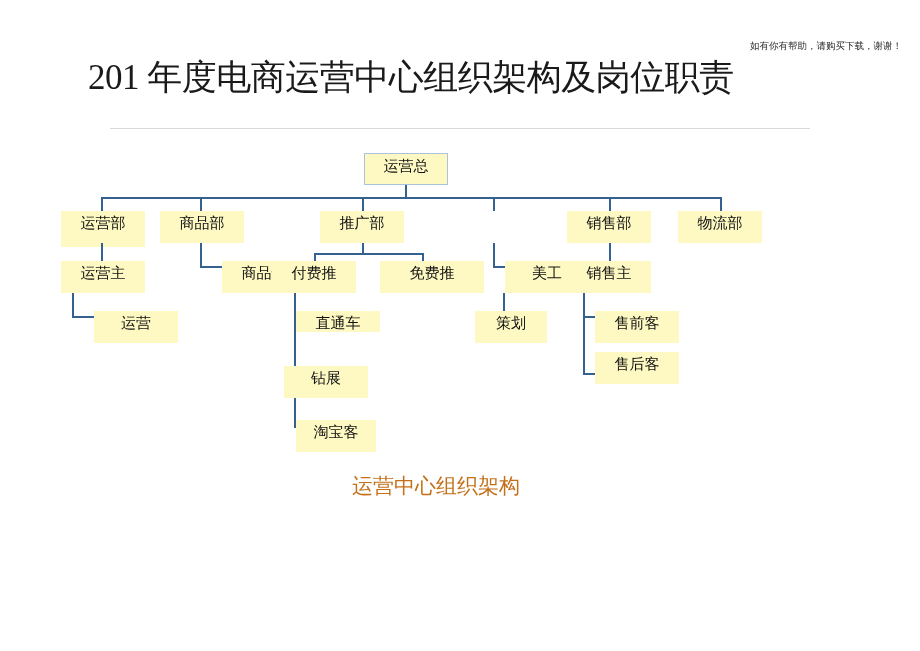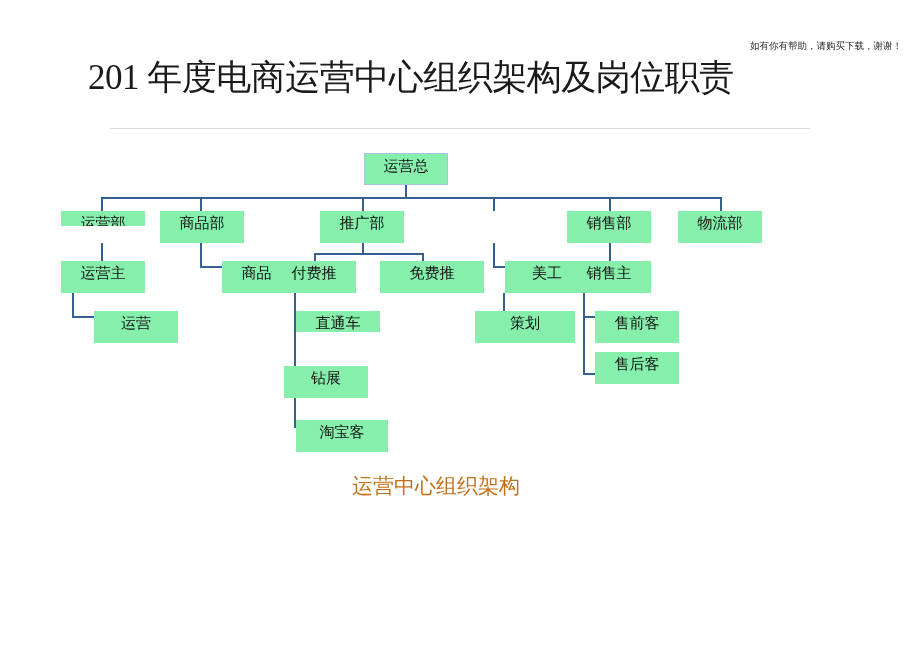--- a/index.html
+++ b/index.html
@@ -79,21 +79,21 @@
   #chart {
     position: absolute;
     left: 60px;
     top: 150px;
     width: 800px;
     height: 310px;
   }
 
   .node {
     position: absolute;
-    background: #86efac;
+    background: #fef9c3;
     box-sizing: border-box;
     color: #111111;
     font-size: 15px;
     line-height: 16px;
     font-family: "Liberation Serif", "DejaVu Serif", serif;
     padding-top: 4px;
     text-align: center;
     white-space: nowrap;
     overflow: hidden;
   }
@@ -142,21 +142,21 @@
 
     <div class="conn h" style="left:41px; top:47px; width:620px;"></div>
 
     <div class="conn v" style="left:41px;  top:47px; height:14px;"></div>
     <div class="conn v" style="left:140px; top:47px; height:14px;"></div>
     <div class="conn v" style="left:302px; top:47px; height:14px;"></div>
     <div class="conn v" style="left:433px; top:47px; height:14px;"></div>
     <div class="conn v" style="left:549px; top:47px; height:14px;"></div>
     <div class="conn v" style="left:660px; top:47px; height:14px;"></div>
 
-    <div class="node" style="left:1px;   top:61px; width:84px; height:15px;">
+    <div class="node" style="left:1px;   top:61px; width:84px; height:36px;">
       <span>运营部</span>
     </div>
     <div class="node" style="left:100px; top:61px; width:84px; height:32px;">
       <span>商品部</span>
     </div>
     <div class="node" style="left:260px; top:61px; width:84px; height:32px;">
       <span>推广部</span>
     </div>
     <div class="node" style="left:507px; top:61px; width:84px; height:32px;text-align:center;">
       <span>销售部</span>
@@ -213,35 +213,35 @@
     <div class="conn v" style="left:523px; top:143px; height:80px;"></div>
     <div class="conn h" style="left:523px; top:166px; width:22px;"></div>
     <div class="conn h" style="left:523px; top:223px; width:22px;"></div>
 
     <div class="node" style="left:34px;  top:161px; width:84px; height:32px;">
       <span>运营</span>
     </div>
     <div class="node" style="left:236px; top:161px; width:84px; height:21px;">
       <span>直通车</span>
     </div>
-    <div class="node" style="left:415px; top:161px; width:100px; height:32px;text-align:center;">
+    <div class="node" style="left:415px; top:161px; width:72px; height:32px;text-align:center;">
       <span>策划</span>
     </div>
     <div class="node" style="left:535px; top:161px; width:84px; height:32px;">
       <span>售前客</span>
     </div>
 
     <div class="node" style="left:224px; top:216px; width:84px; height:32px;">
       <span>钻展</span>
     </div>
     <div class="node" style="left:535px; top:202px; width:84px; height:32px;">
       <span>售后客</span>
     </div>
 
-    <div class="node" style="left:236px; top:270px; width:92px; height:32px;">
+    <div class="node" style="left:236px; top:270px; width:80px; height:32px;">
       <span>淘宝客</span>
     </div>
 
   </div>
 
   <div id="caption">运营中心组织架构</div>
 
 </div>
 
 </body></html>

